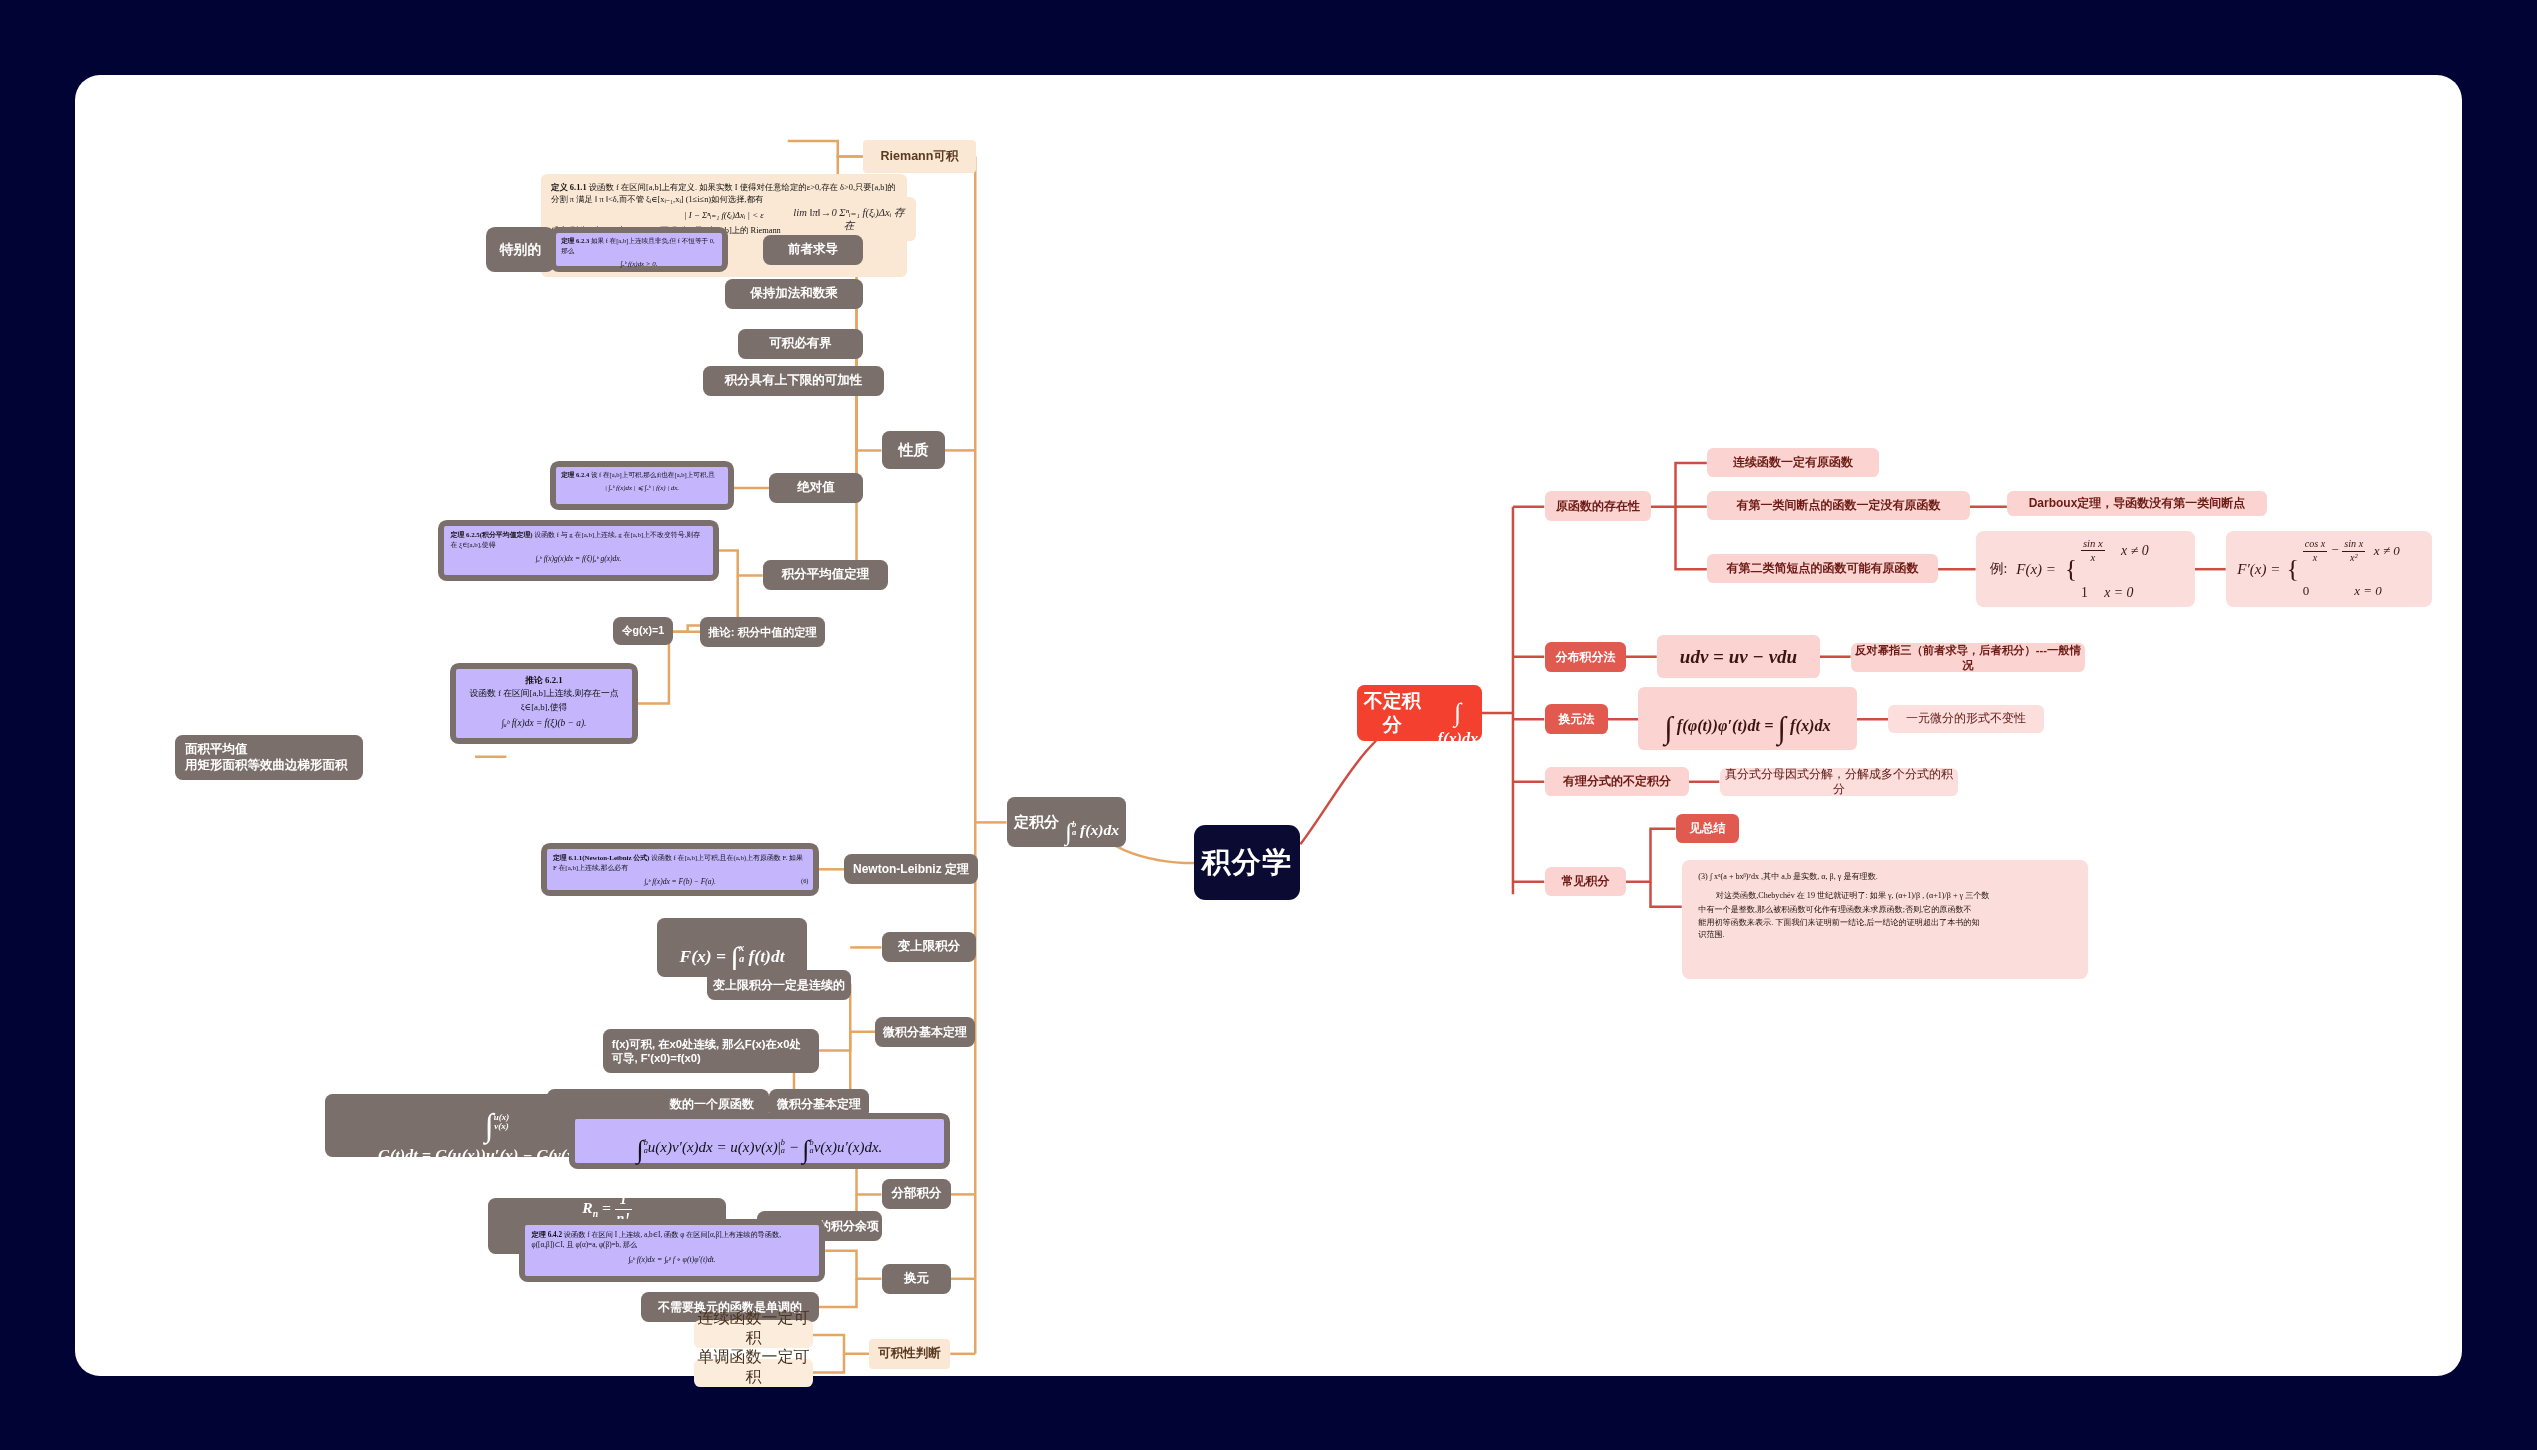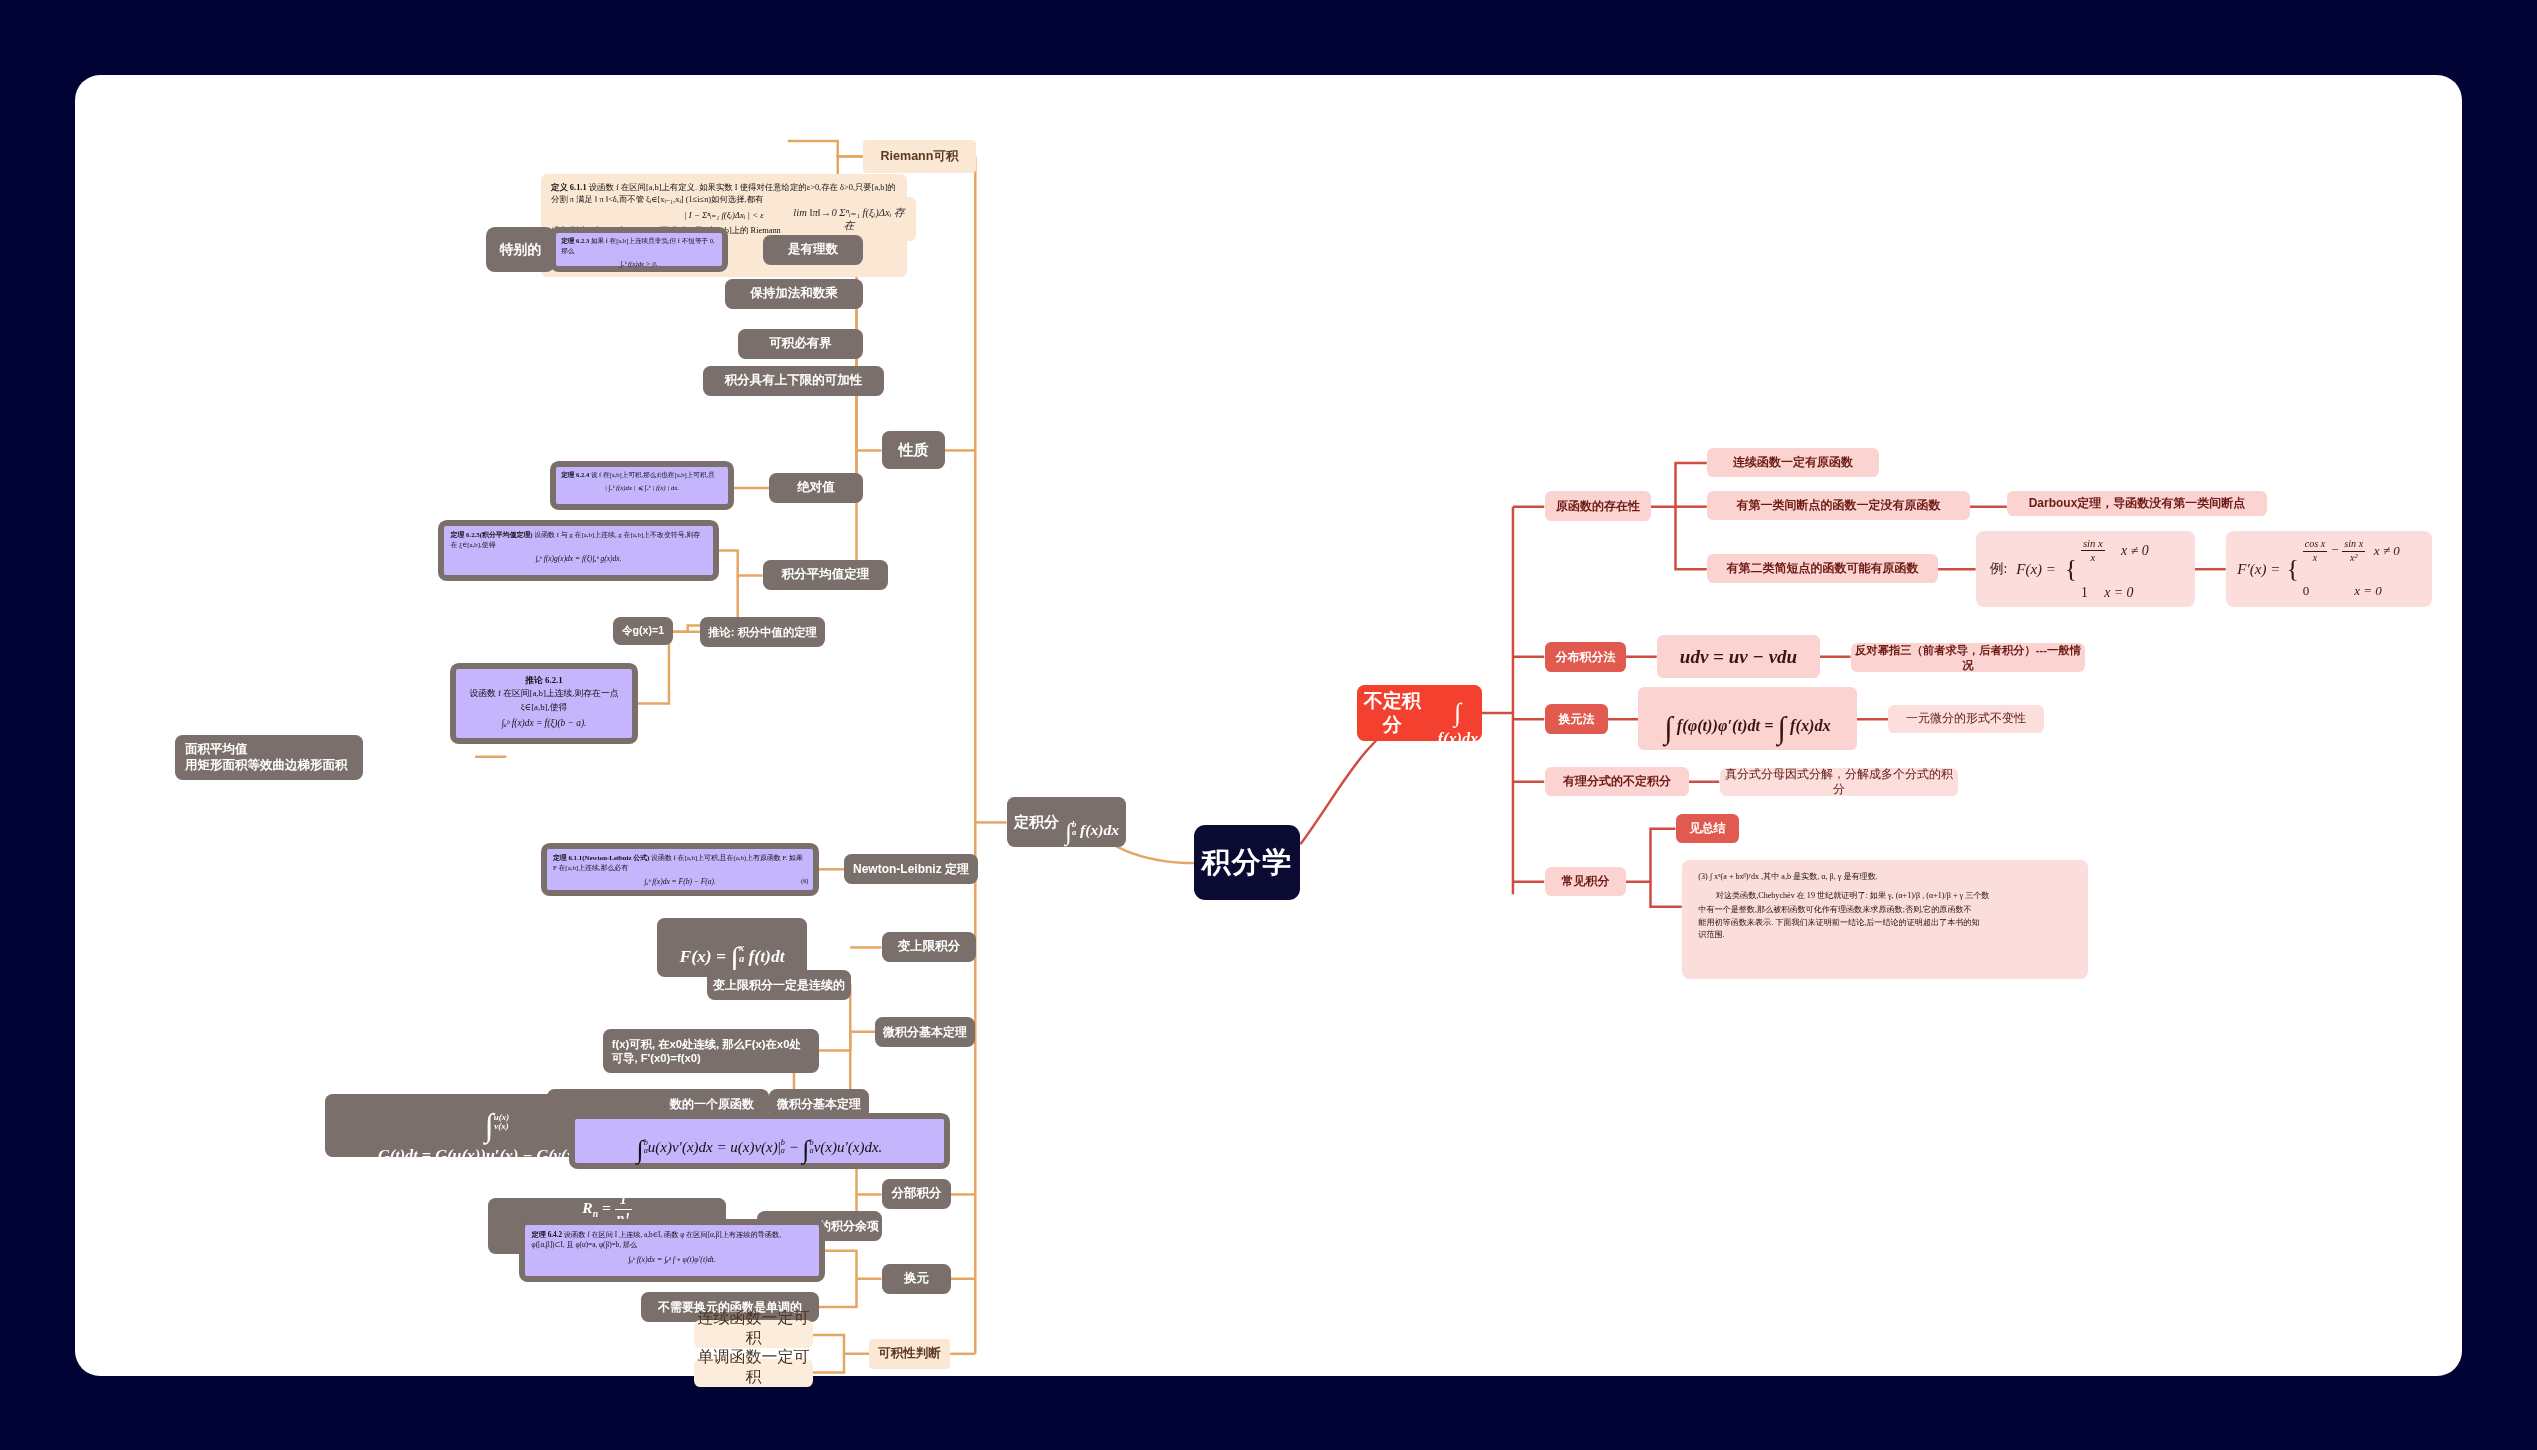--- a/index.html
+++ b/index.html
@@ -231,21 +231,21 @@
 
   <div class="node sk-cream-box" style="left:707px; top:122px; width:134px; height:44px; font-size:10.6px;">
     <span class="math" style="color:#2b2b2b;">lim ‖π‖→0  Σⁿᵢ₌₁ f(ξᵢ)Δxᵢ 存在</span>
   </div>
 
   <div class="node sk-gray" style="left:807px; top:356px; width:63px; height:38px; font-size:15px;">
     <span>性质</span>
   </div>
 
   <div class="node sk-gray" style="left:688px; top:160px; width:100px; height:30px;">
-    <span>是有理数</span>
+    <span>前者求导</span>
   </div>
   <div class="node sk-gray" style="left:650px; top:204px; width:138px; height:30px;">
     <span>保持加法和数乘</span>
   </div>
   <div class="node sk-gray" style="left:663px; top:254px; width:125px; height:30px;">
     <span>可积必有界</span>
   </div>
   <div class="node sk-gray" style="left:628px; top:291px; width:181px; height:30px;">
     <span>积分具有上下限的可加性</span>
   </div>

